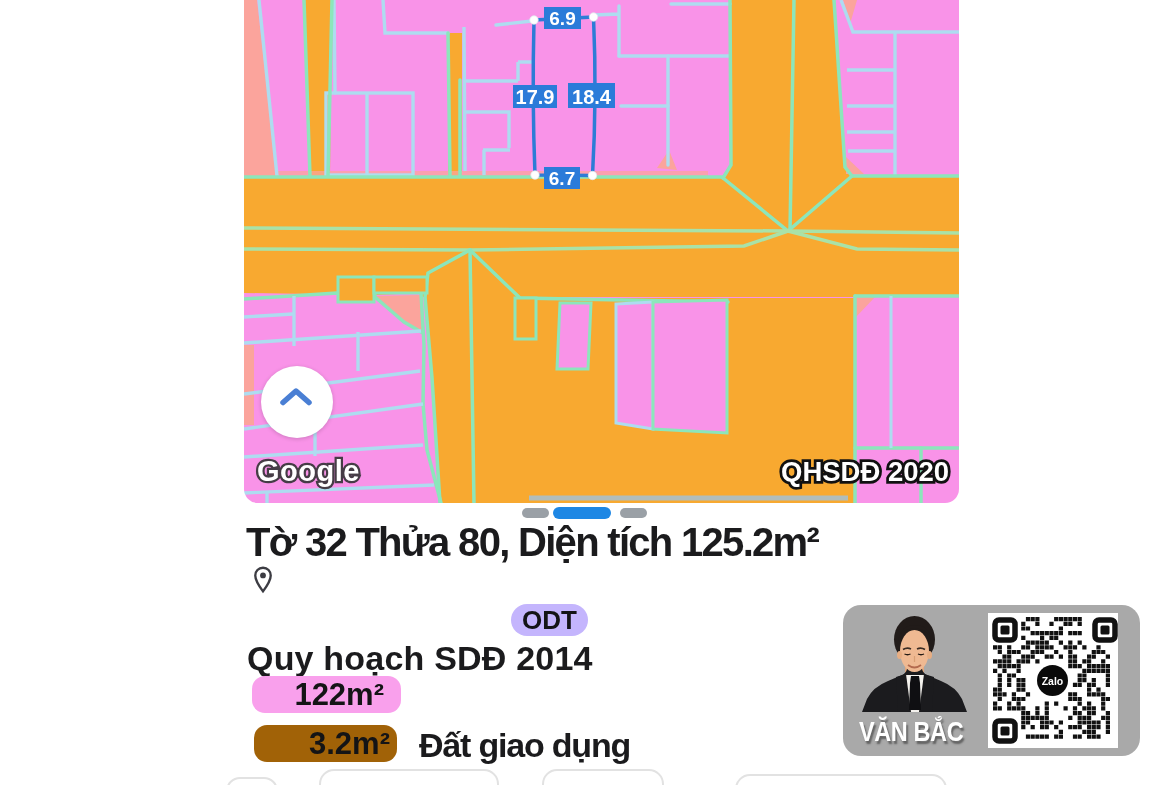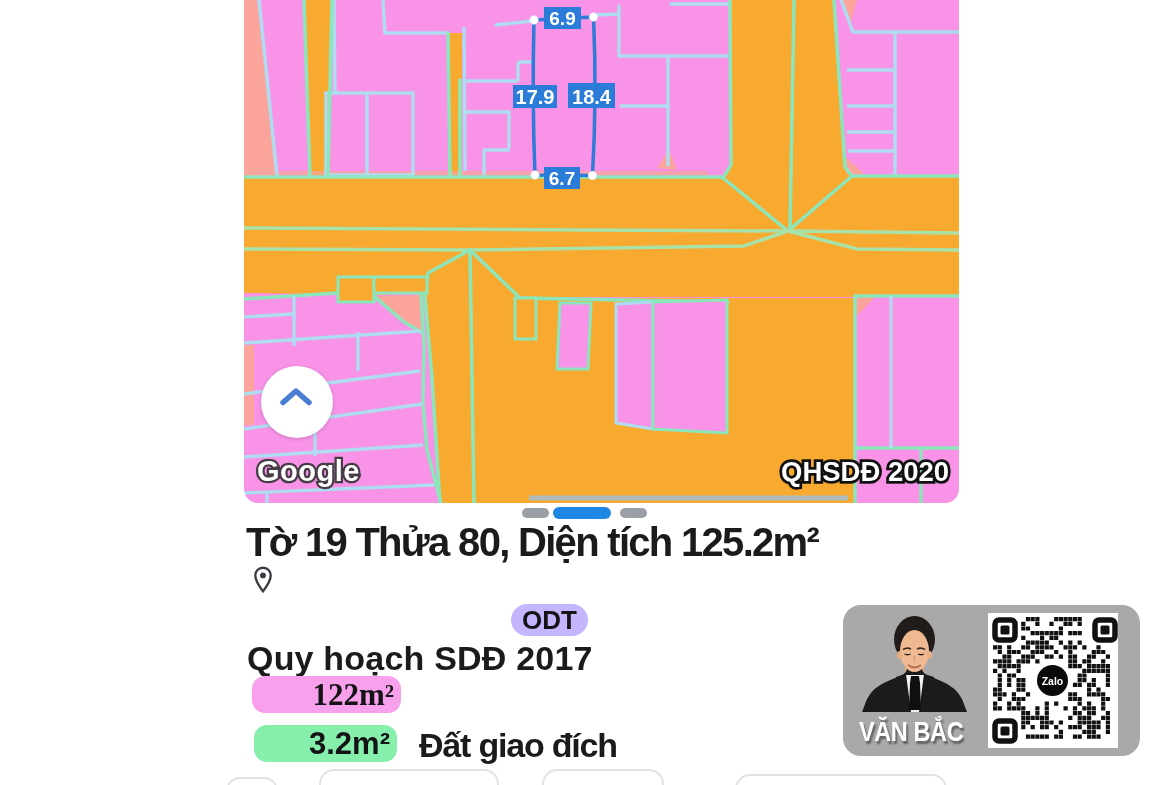--- a/index.html
+++ b/index.html
@@ -166,39 +166,39 @@
 
 <svg class="abs" style="left:36px;top:388px;" width="32" height="18" viewBox="0 0 32 18">
   <path d="M3,14.5 L16,3 L29,14.5" stroke="#4a7fd4" stroke-width="5.5" fill="none" stroke-linecap="round" stroke-linejoin="round"></path>
 </svg>
 </div>
 
 <div class="abs" style="left:522px;top:508px;width:27px;height:10px;border-radius:5px;background:#9aa0a6;"></div>
 <div class="abs" style="left:553px;top:507px;width:58px;height:12px;border-radius:6px;background:#1e87e4;"></div>
 <div class="abs" style="left:620px;top:508px;width:27px;height:10px;border-radius:5px;background:#9aa0a6;"></div>
 
-<div class="abs" style="left:246px;top:520px;font-size:40px;font-weight:bold;color:#1b1b1d;white-space:nowrap;letter-spacing:-1.7px;">Tờ 19 Thửa 80, Diện tích 125.2m²</div>
+<div class="abs" style="left:246px;top:520px;font-size:40px;font-weight:bold;color:#1b1b1d;white-space:nowrap;letter-spacing:-1.7px;">Tờ 32 Thửa 80, Diện tích 125.2m²</div>
 
 <svg class="abs" style="left:253px;top:565px;" width="20" height="30" viewBox="0 0 22 31">
   <path d="M11,2 C6,2 2.5,5.8 2.5,10.5 C2.5,16.5 11,28 11,28 C11,28 19.5,16.5 19.5,10.5 C19.5,5.8 16,2 11,2 Z" fill="none" stroke="#3c3c43" stroke-width="2.6"></path>
   <circle cx="11" cy="10.5" r="3.2" fill="#3c3c43"></circle>
 </svg>
 
 
 
 <div class="abs" style="left:511px;top:604px;width:77px;height:32px;border-radius:16px;background:#c4b5fd;color:#141416;font-size:26px;font-weight:bold;text-align:center;line-height:32px;">ODT</div>
 
-<div class="abs" style="left:247px;top:639px;font-size:34px;font-weight:bold;color:#1b1b1d;white-space:nowrap;letter-spacing:0.2px;">Quy hoạch SDĐ 2017</div>
-
-<div class="abs" style="left:252px;top:676px;width:149px;height:37px;border-radius:13px;background:#f9a0ec;color:#141416;font-size:31px;font-weight:bold;text-align:right;line-height:37px;box-sizing:border-box;padding-right:7px;font-family:Liberation Serif, serif;">122m²</div>
-
-
-<div class="abs" style="left:254px;top:725px;width:143px;height:37px;border-radius:13px;background:#86efac;color:#141416;font-size:31px;font-weight:bold;text-align:right;line-height:37px;box-sizing:border-box;padding-right:7px;">3.2m²</div>
-
-<div class="abs" style="left:419px;top:726px;font-size:34px;font-weight:bold;color:#1b1b1d;white-space:nowrap;letter-spacing:-1.2px;">Đất giao đích</div>
+<div class="abs" style="left:247px;top:639px;font-size:34px;font-weight:bold;color:#1b1b1d;white-space:nowrap;letter-spacing:0.2px;">Quy hoạch SDĐ 2014</div>
+
+<div class="abs" style="left:252px;top:676px;width:149px;height:37px;border-radius:13px;background:#f9a0ec;color:#141416;font-size:31px;font-weight:bold;text-align:right;line-height:37px;box-sizing:border-box;padding-right:17px;">122m²</div>
+
+
+<div class="abs" style="left:254px;top:725px;width:143px;height:37px;border-radius:13px;background:#a16207;color:#141416;font-size:31px;font-weight:bold;text-align:right;line-height:37px;box-sizing:border-box;padding-right:7px;">3.2m²</div>
+
+<div class="abs" style="left:419px;top:726px;font-size:34px;font-weight:bold;color:#1b1b1d;white-space:nowrap;letter-spacing:-1.2px;">Đất giao dụng</div>
 
 <div class="abs" style="left:226px;top:777px;width:48px;height:30px;border:2px solid #e2e2e2;border-radius:14px;background:#fff;"></div>
 
 <div class="abs" style="left:319px;top:769px;width:176px;height:30px;border:2px solid #e2e2e2;border-radius:15px;background:#fff;"></div>
 
 <div class="abs" style="left:542px;top:769px;width:118px;height:30px;border:2px solid #e2e2e2;border-radius:15px;background:#fff;"></div>
 
 <div class="abs" style="left:735px;top:774px;width:208px;height:30px;border:2px solid #e2e2e2;border-radius:15px;background:#fff;"></div>
 
 <div class="abs" style="left:843px;top:605px;width:297px;height:151px;border-radius:18px;background:#a9a9a9;overflow:hidden;">

